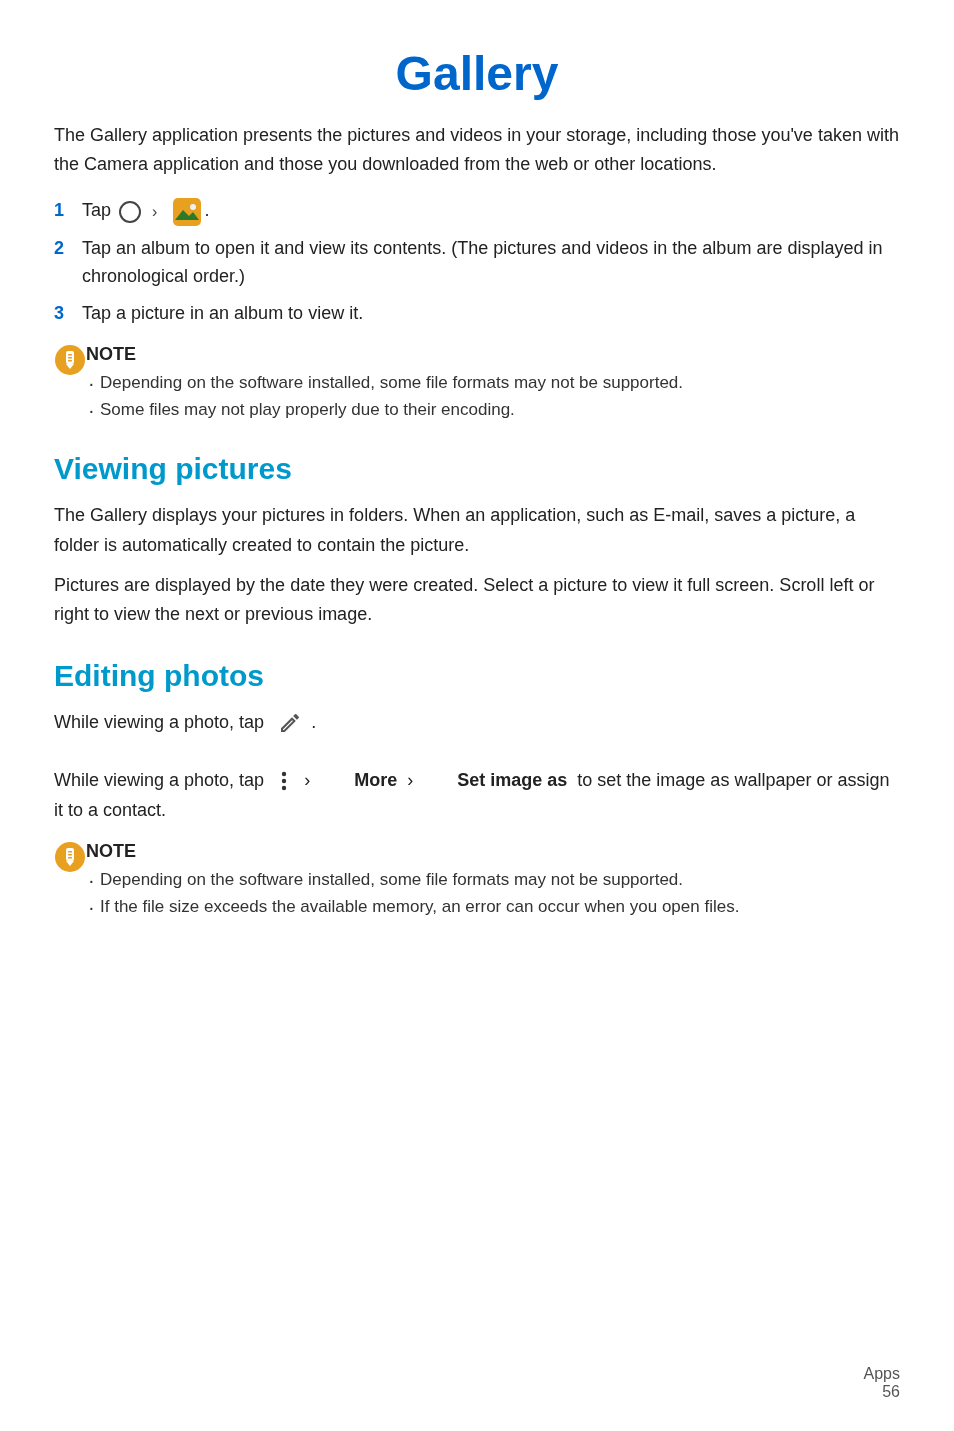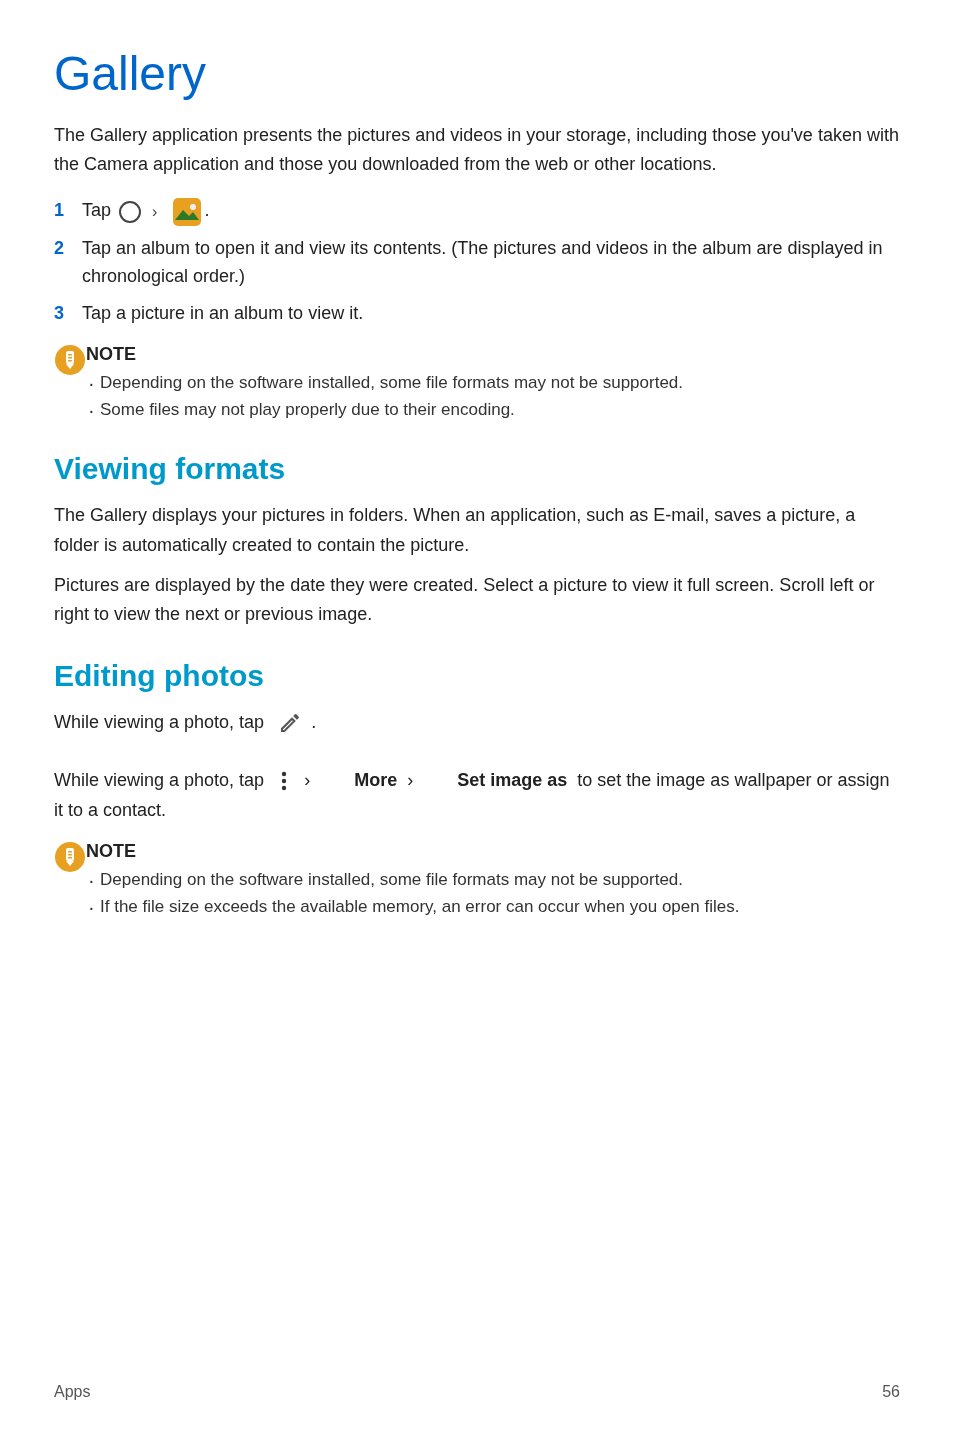--- a/index.html
+++ b/index.html
@@ -16,24 +16,25 @@
       position: relative;
     }
 
     .page {
       padding: 48px 54px 60px 54px;
       max-width: 954px;
     }
 
     .page-title {
       font-size: 48px;
-      font-weight: 400;
+      font-weight: 700;
       color: #0066cc;
       margin-bottom: 20px;
       line-height: 1.1;
+      text-align: center;
     }
 
     .intro-text {
       font-size: 18px;
       color: #222;
       line-height: 1.6;
       margin-bottom: 18px;
     }
 
     .numbered-list {
@@ -157,20 +158,21 @@
     }
 
     .footer {
       position: absolute;
       bottom: 30px;
       left: 54px;
       right: 54px;
       display: flex;
       justify-content: space-between;
       align-items: flex-end;
+      flex-direction: column;
     }
 
     .footer-left {
       font-size: 16px;
       color: #555;
     }
 
     .footer-right {
       font-size: 16px;
       color: #555;
@@ -231,21 +233,21 @@
     <div class="note-content">
       <div class="note-title">NOTE</div>
       <ul class="note-bullets">
         <li>Depending on the software installed, some file formats may not be supported.</li>
         <li>Some files may not play properly due to their encoding.</li>
       </ul>
     </div>
   </div>
 
   <div class="section-divider">
-    <h2 class="section-title">Viewing formats</h2>
+    <h2 class="section-title">Viewing pictures</h2>
     <p class="section-body">The Gallery displays your pictures in folders. When an application, such as E-mail, saves a picture, a folder is automatically created to contain the picture.</p>
     <p class="section-body">Pictures are displayed by the date they were created. Select a picture to view it full screen. Scroll left or right to view the next or previous image.</p>
   </div>
 
   <div class="section-divider">
     <h2 class="section-title">Editing photos</h2>
     <p class="section-body">
       <span>While viewing a photo, tap</span>&nbsp;
       
       <svg class="edit-icon" viewBox="0 0 24 24" xmlns="http://www.w3.org/2000/svg">

